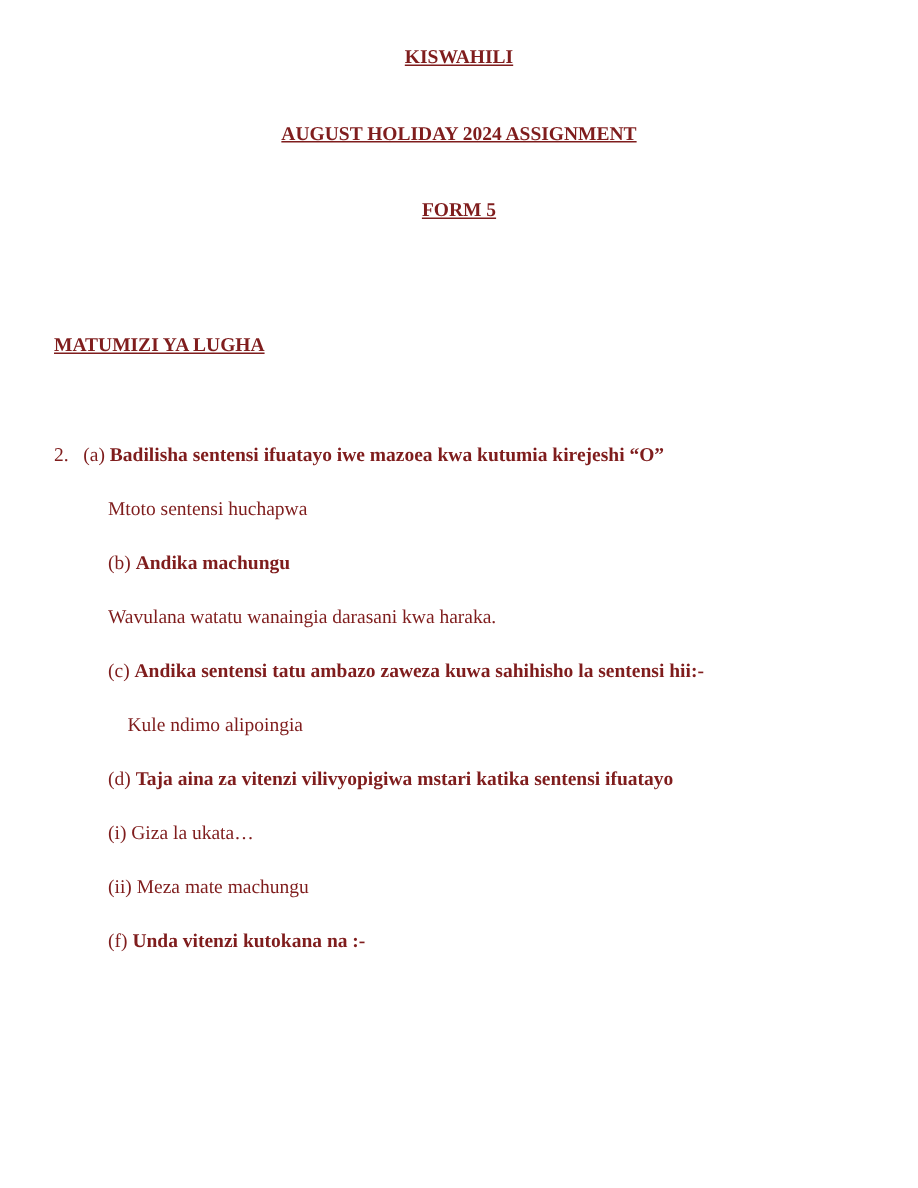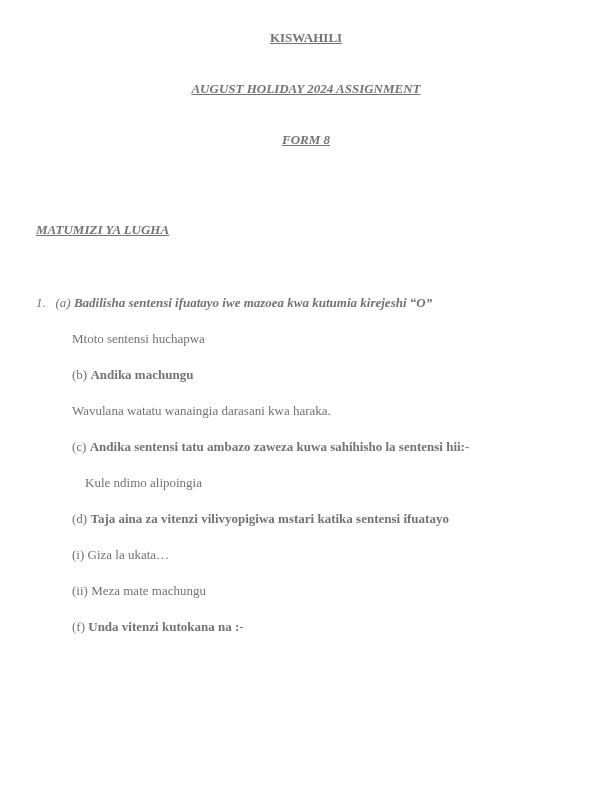--- a/index.html
+++ b/index.html
@@ -5,52 +5,52 @@
   html, body {
     margin: 0;
     padding: 0;
     background: #ffffff;
   }
   .page {
     width: 612px;
     height: 650px;
     box-sizing: border-box;
     background: #ffffff;
-    color: #737373;
+    color: #7f1d1d;
     font-family: "Liberation Serif", "DejaVu Serif", serif;
     font-size: 13px;
     padding: 30px 36px 20px 36px;
     overflow: hidden;
   }
   .line {
     margin: 0 0 21px 0;
     line-height: 15px;
     white-space: pre-wrap;
   }
   .center { text-align: center; }
   .bold { font-weight: bold; }
   .underline { text-decoration: underline; }
-  .gap { margin-top: 36px; font-style: italic; }
+  .gap { margin-top: 36px; }
   .indent-1 { padding-left: 36px; }
   .indent-2 { padding-left: 49px; }
 </style>
 </head>
 <body>
 
 <div class="page">
 
   <p class="line center"><span class="bold underline">KISWAHILI</span></p>
 
   <p class="line center gap"><span class="bold underline">AUGUST HOLIDAY 2024 ASSIGNMENT</span></p>
 
-  <p class="line center gap"><span class="bold underline">FORM 8</span></p>
+  <p class="line center gap"><span class="bold underline">FORM 5</span></p>
 
   <p class="line gap" style="margin-top:75px;"><span class="bold underline">MATUMIZI YA LUGHA</span></p>
 
-  <p class="line gap" style="margin-top:58px;"><span>1.   (a) </span><span class="bold">Badilisha sentensi ifuatayo iwe mazoea kwa kutumia kirejeshi “O”</span></p>
+  <p class="line gap" style="margin-top:58px;"><span>2.   (a) </span><span class="bold">Badilisha sentensi ifuatayo iwe mazoea kwa kutumia kirejeshi “O”</span></p>
 
   <p class="line indent-1">Mtoto sentensi huchapwa</p>
 
   <p class="line indent-1"><span>(b) </span><span class="bold">Andika machungu</span></p>
 
   <p class="line indent-1">Wavulana watatu wanaingia darasani kwa haraka.</p>
 
   <p class="line indent-1"><span>(c) </span><span class="bold">Andika sentensi tatu ambazo zaweza kuwa sahihisho la sentensi hii:-</span></p>
 
   <p class="line indent-2">Kule ndimo alipoingia</p>

